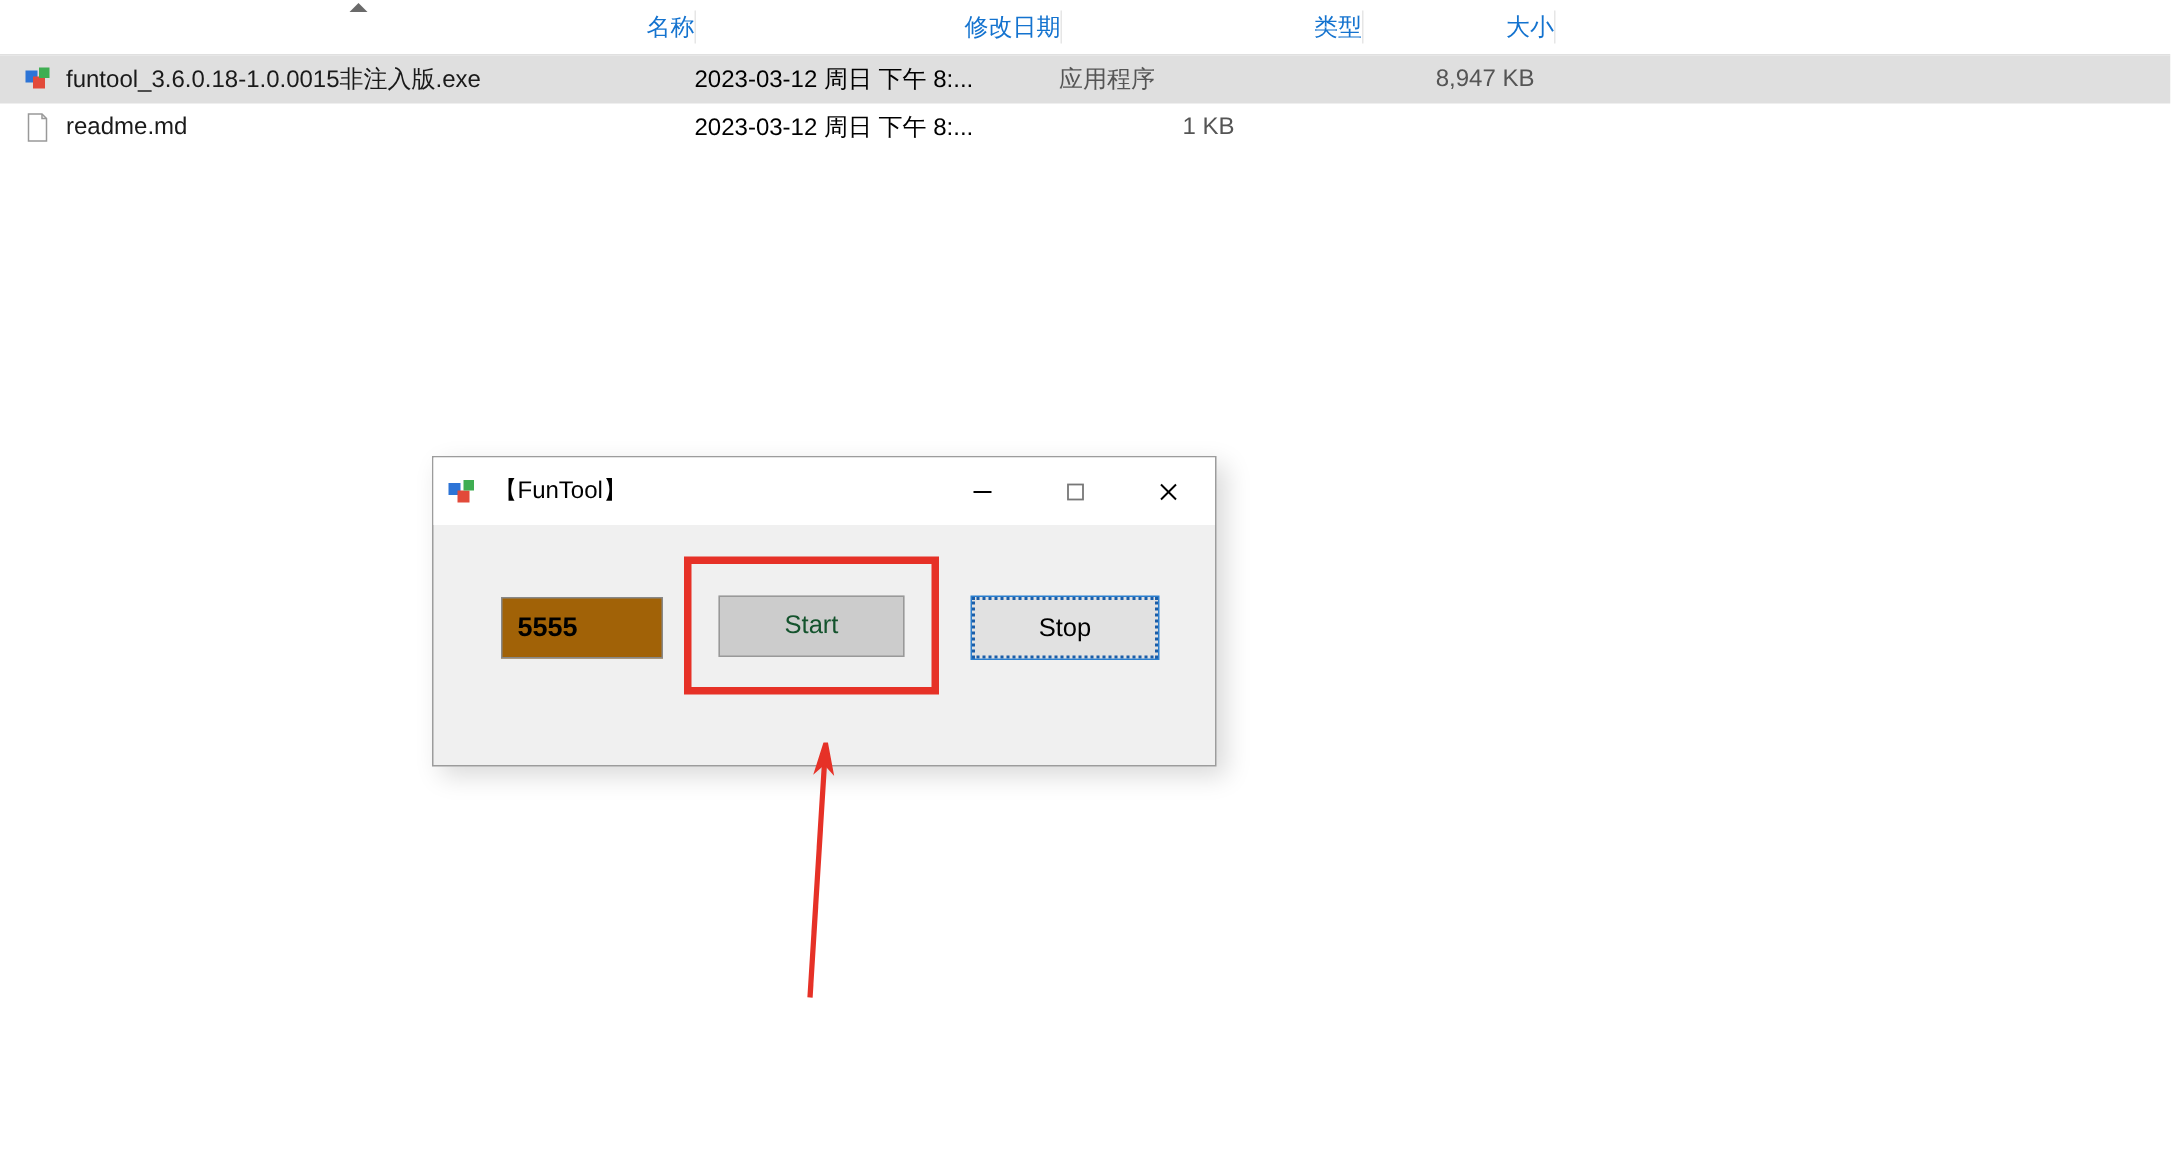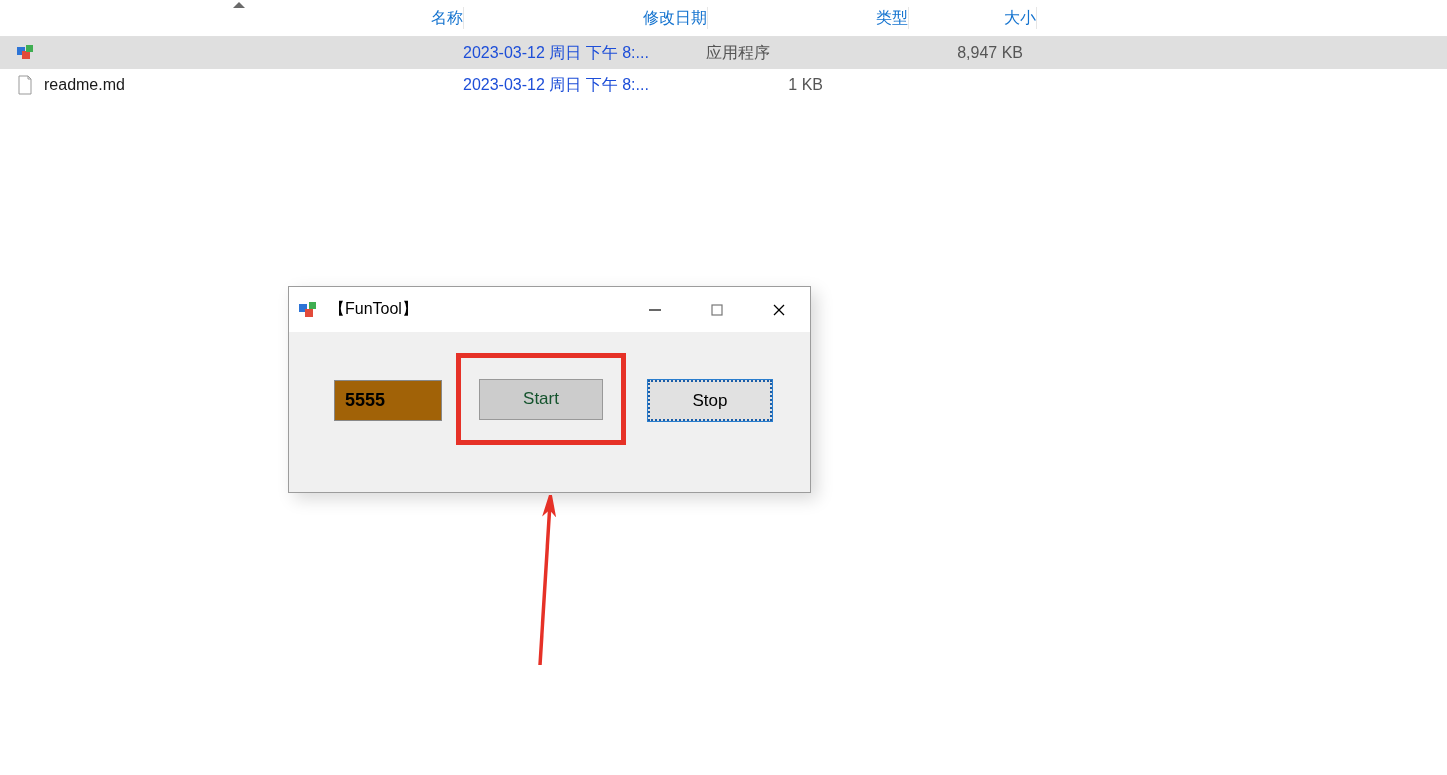--- a/index.html
+++ b/index.html
@@ -41,32 +41,32 @@
       display: flex;
       align-items: center;
       height: 32px;
       padding-left: 15px;
       font-size: 16px;
       color: #1a1a1a;
     }
     .file-row.selected { background: #dfdfdf; }
     .cell { display: flex; align-items: center; height: 100%; }
     .cell-name { width: 448px; gap: 9px; }
-    .cell-modified { width: 243px; color: #1d4ed8; }
+    .cell-modified { width: 243px; color: #000000; }
     .cell-type { width: 200px; color: #555555; }
     .cell-size { width: 127px; color: #555555; justify-content: flex-end; padding-right: 10px; }
 
     .file-icon { width: 20px; height: 20px; flex-shrink: 0; }
     .md-icon-svg .page { fill: #ffffff; stroke: #999; stroke-width: 1; }
 
     
     .dialog {
       position: absolute;
       left: 288px;
-      top: 286px;
+      top: 304px;
       width: 523px;
       height: 207px;
       background: #f0f0f0;
       border: 1px solid #9c9c9c;
       box-shadow: 6px 6px 16px rgba(0,0,0,0.15);
     }
     .titlebar {
       height: 45px;
       background: #ffffff;
       display: flex;
@@ -163,20 +163,21 @@
 
 <div class="file-row selected">
   <div class="cell cell-name">
     <span class="file-icon">
       <svg class="exe-icon-svg" viewBox="0 0 20 20">
         <rect x="2" y="4" width="8" height="8" fill="#2d74d6"></rect>
         <rect x="7" y="8" width="8" height="8" fill="#e24a3a"></rect>
         <rect x="11" y="2" width="7" height="7" fill="#3fae52"></rect>
       </svg>
     </span>
+    <span>funtool_3.6.0.18-1.0.0015非注入版.exe</span>
   </div>
   <div class="cell cell-modified">2023-03-12 周日 下午 8:...</div>
   <div class="cell cell-type">应用程序</div>
   <div class="cell cell-size">8,947 KB</div>
 </div>
 
 <div class="file-row">
   <div class="cell cell-name">
     <span class="file-icon">
       <svg class="md-icon-svg" viewBox="0 0 20 20">

